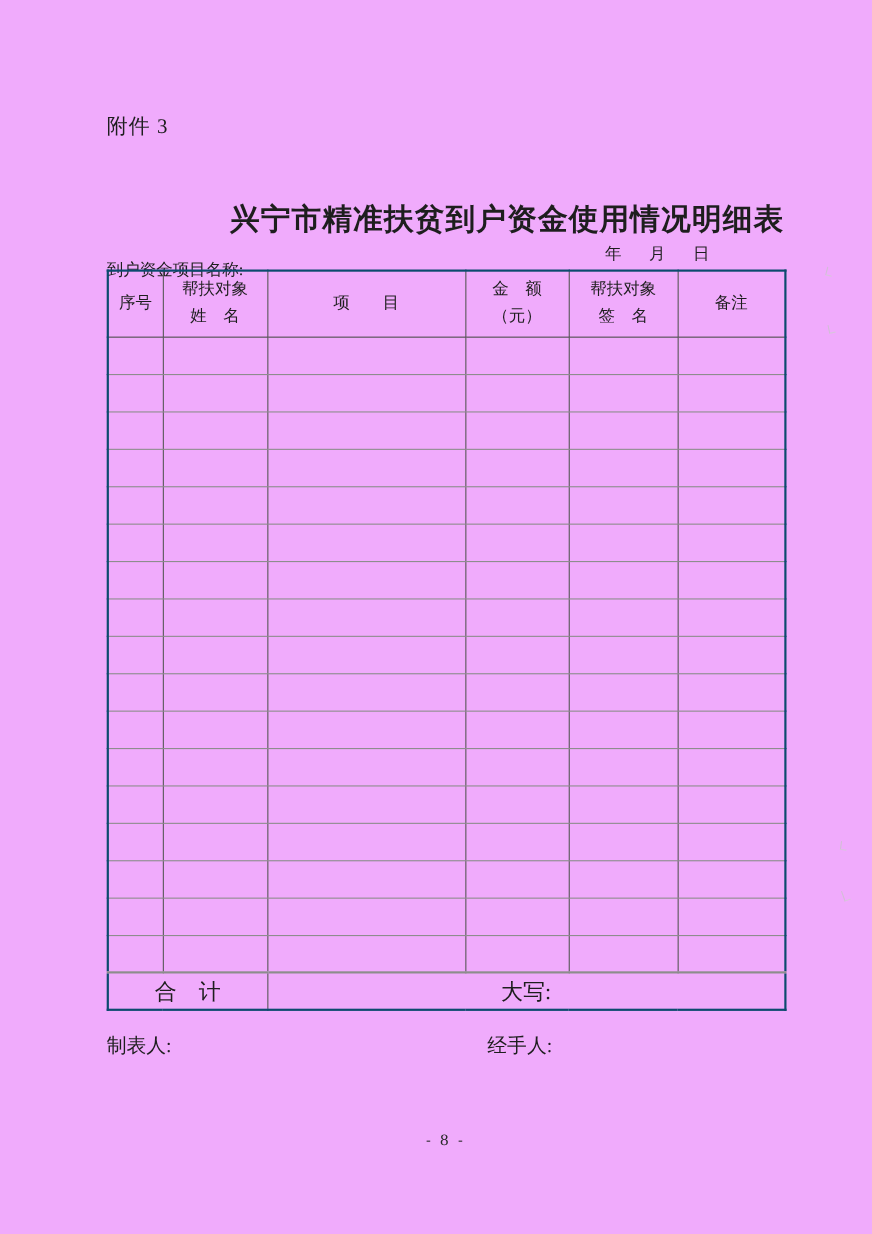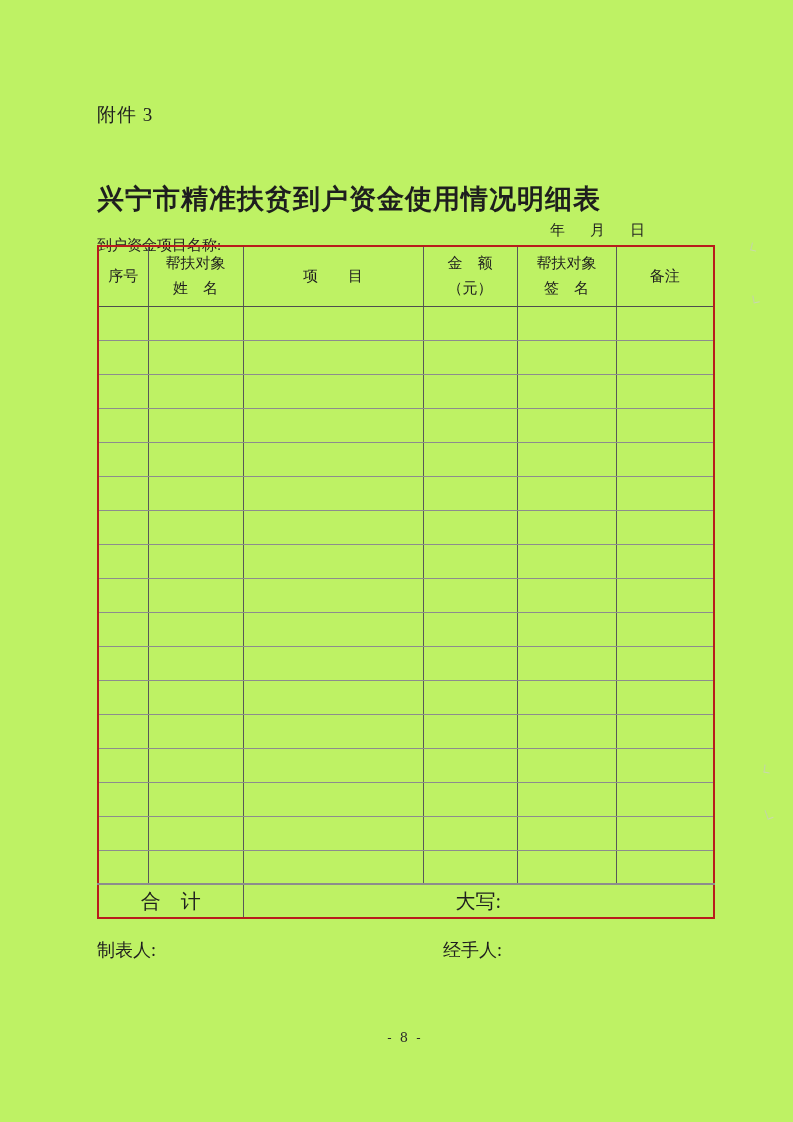--- a/index.html
+++ b/index.html
@@ -1,38 +1,38 @@
 <!DOCTYPE html>
 <html><head>
 <meta charset="utf-8">
 <style>
   * { box-sizing: border-box; }
   html, body { margin: 0; padding: 0; background: #ffffff; }
   .page {
     position: relative;
     width: 793px;
     height: 1122px;
-    background: #bef264;
+    background: #f0abfc;
     color: #1e1e1e;
     font-family: "Liberation Serif", serif;
     overflow: hidden;
   }
   .attachment {
     position: absolute;
     left: 97px;
     top: 102px;
     font-size: 19px;
     letter-spacing: 1px;
   }
   .doc-title {
     position: absolute;
     left: 97px;
     top: 181px;
     width: 616px;
-    text-align: left;
+    text-align: right;
     font-size: 27px;
     font-weight: bold;
     font-family: "Liberation Sans", sans-serif;
     letter-spacing: 1px;
     white-space: nowrap;
   }
   .sub-line {
     position: absolute;
     left: 97px;
     top: 221px;
@@ -48,21 +48,21 @@
     display: inline-flex;
     gap: 25px;
   }
   table.main-table {
     position: absolute;
     left: 97px;
     top: 245px;
     width: 616px;
     border-collapse: collapse;
     table-layout: fixed;
-    border: 2px solid #b91c1c;
+    border: 2px solid #0c4a6e;
   }
   .main-table th, .main-table td {
     border: 1px solid #585858;
     padding: 0;
     text-align: center;
     font-weight: normal;
     font-size: 15px;
     vertical-align: middle;
   }
   .main-table tbody td {

